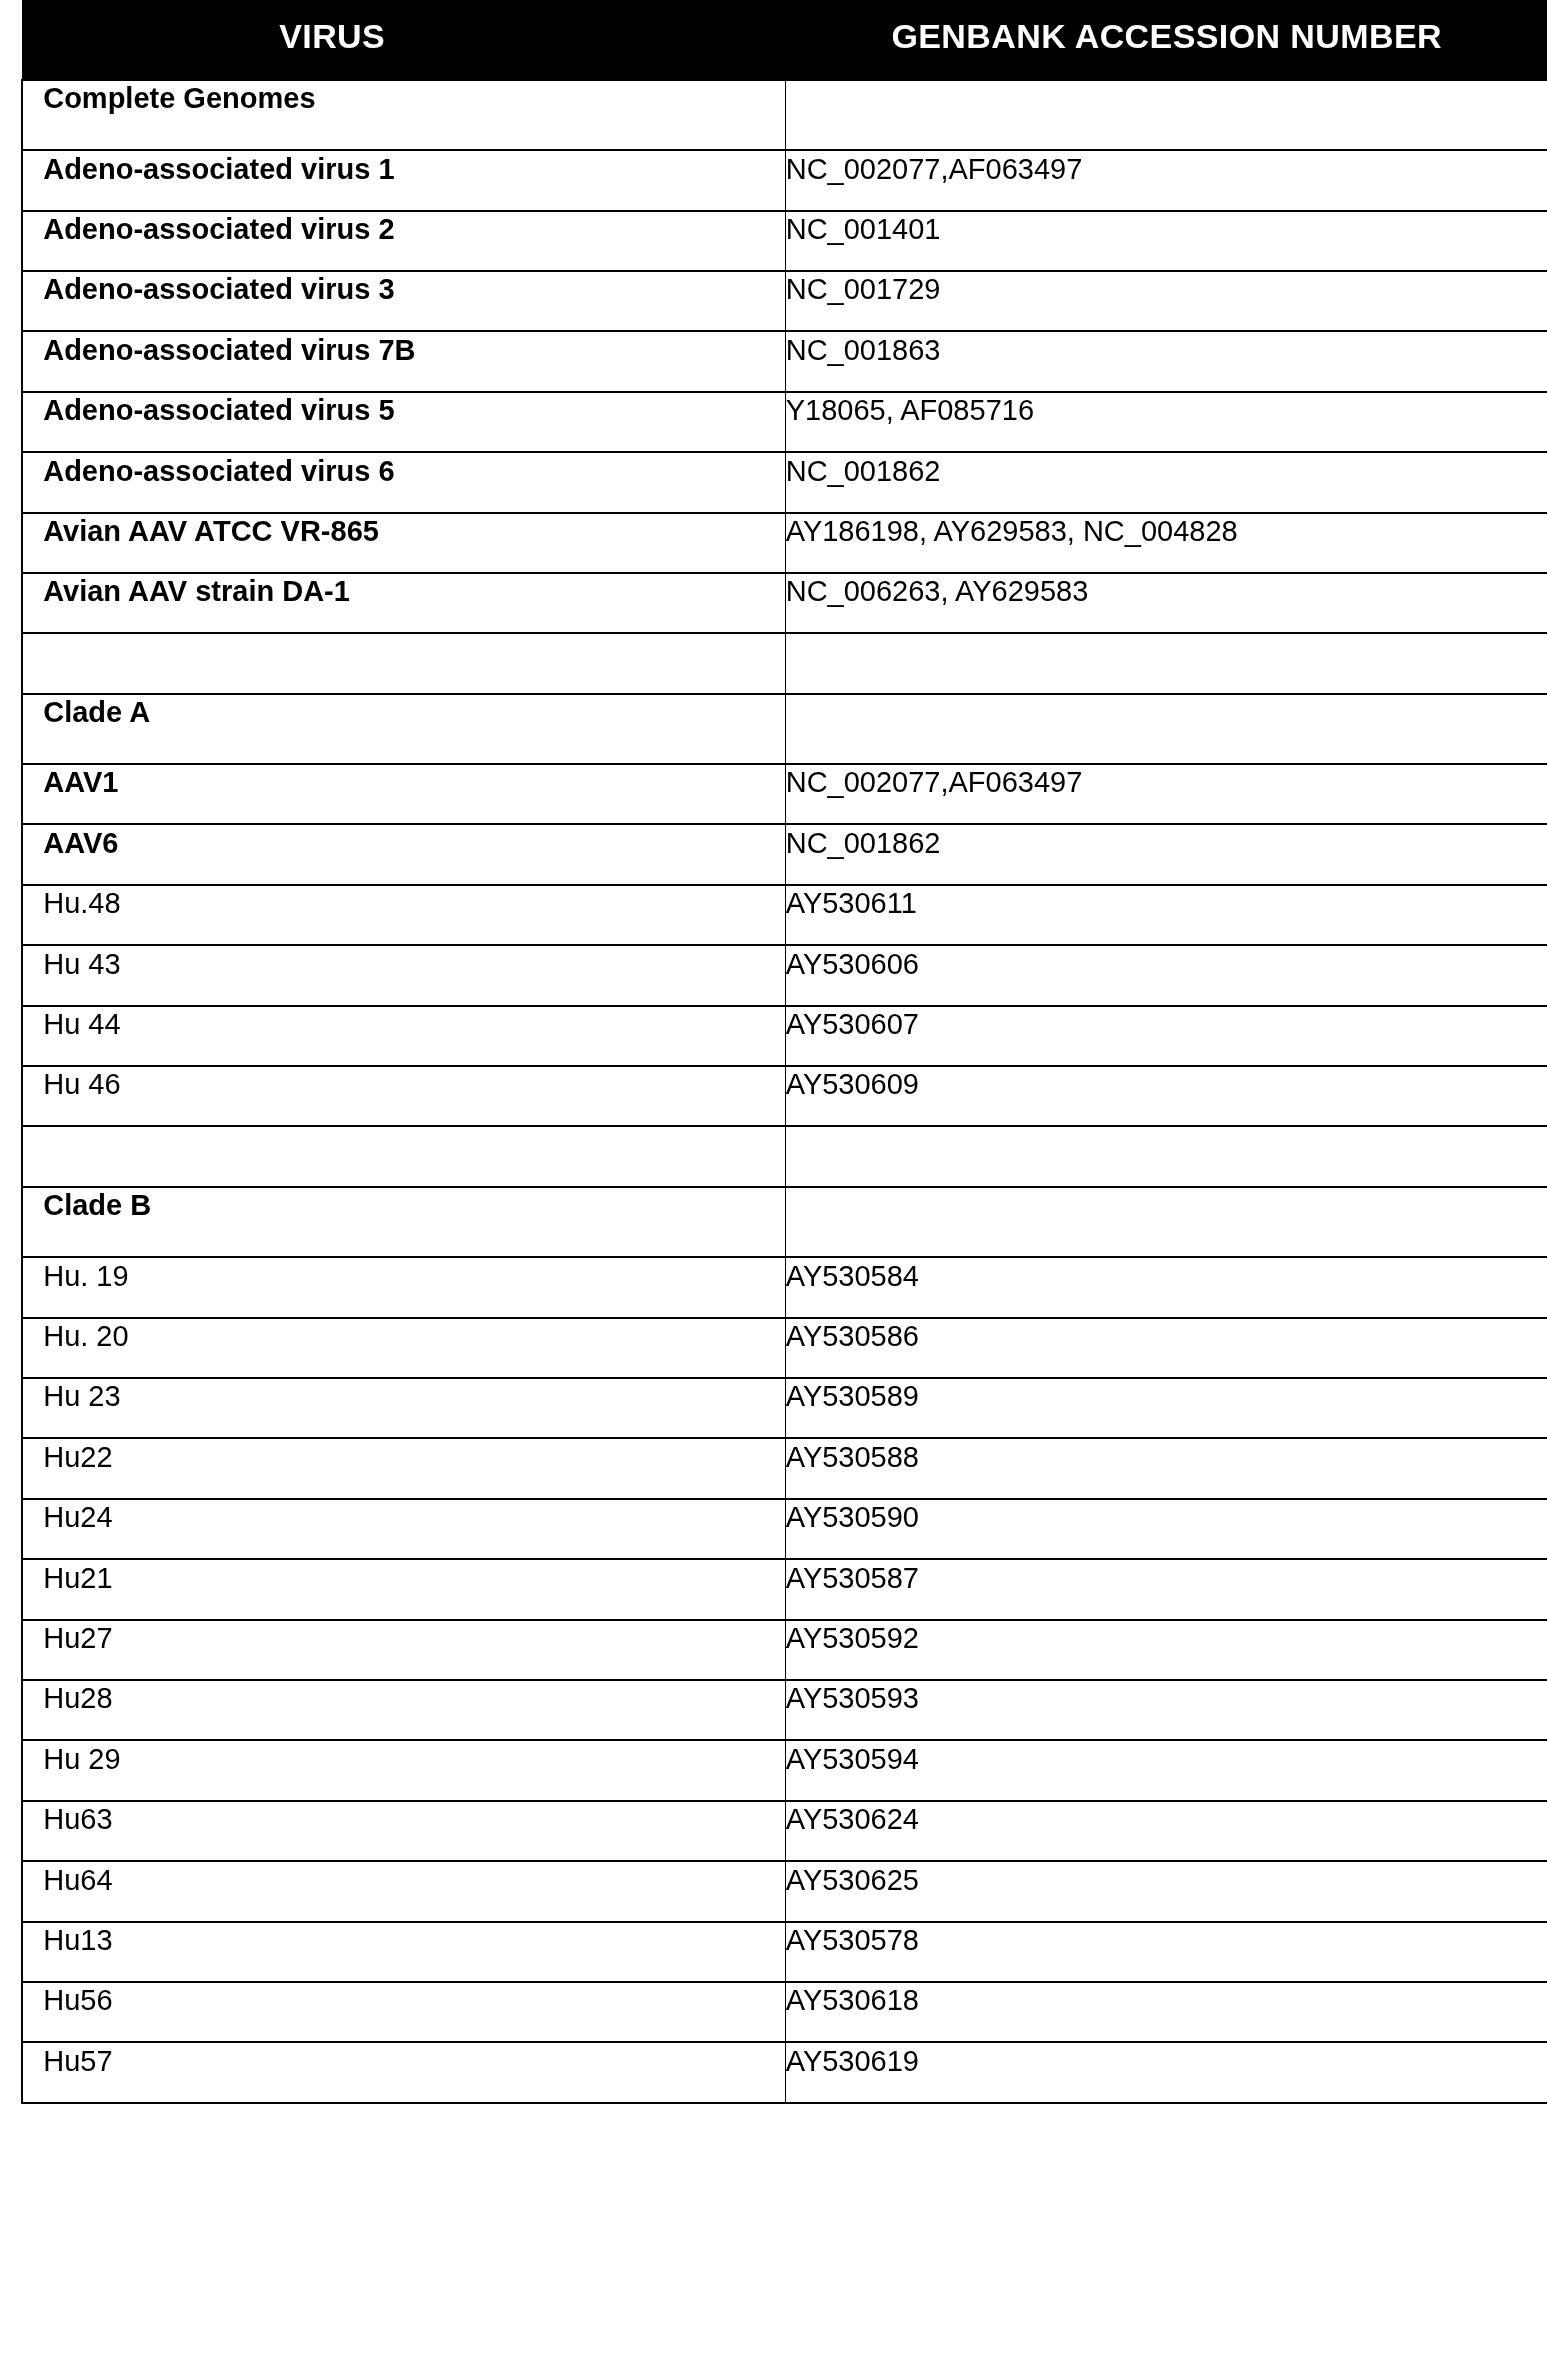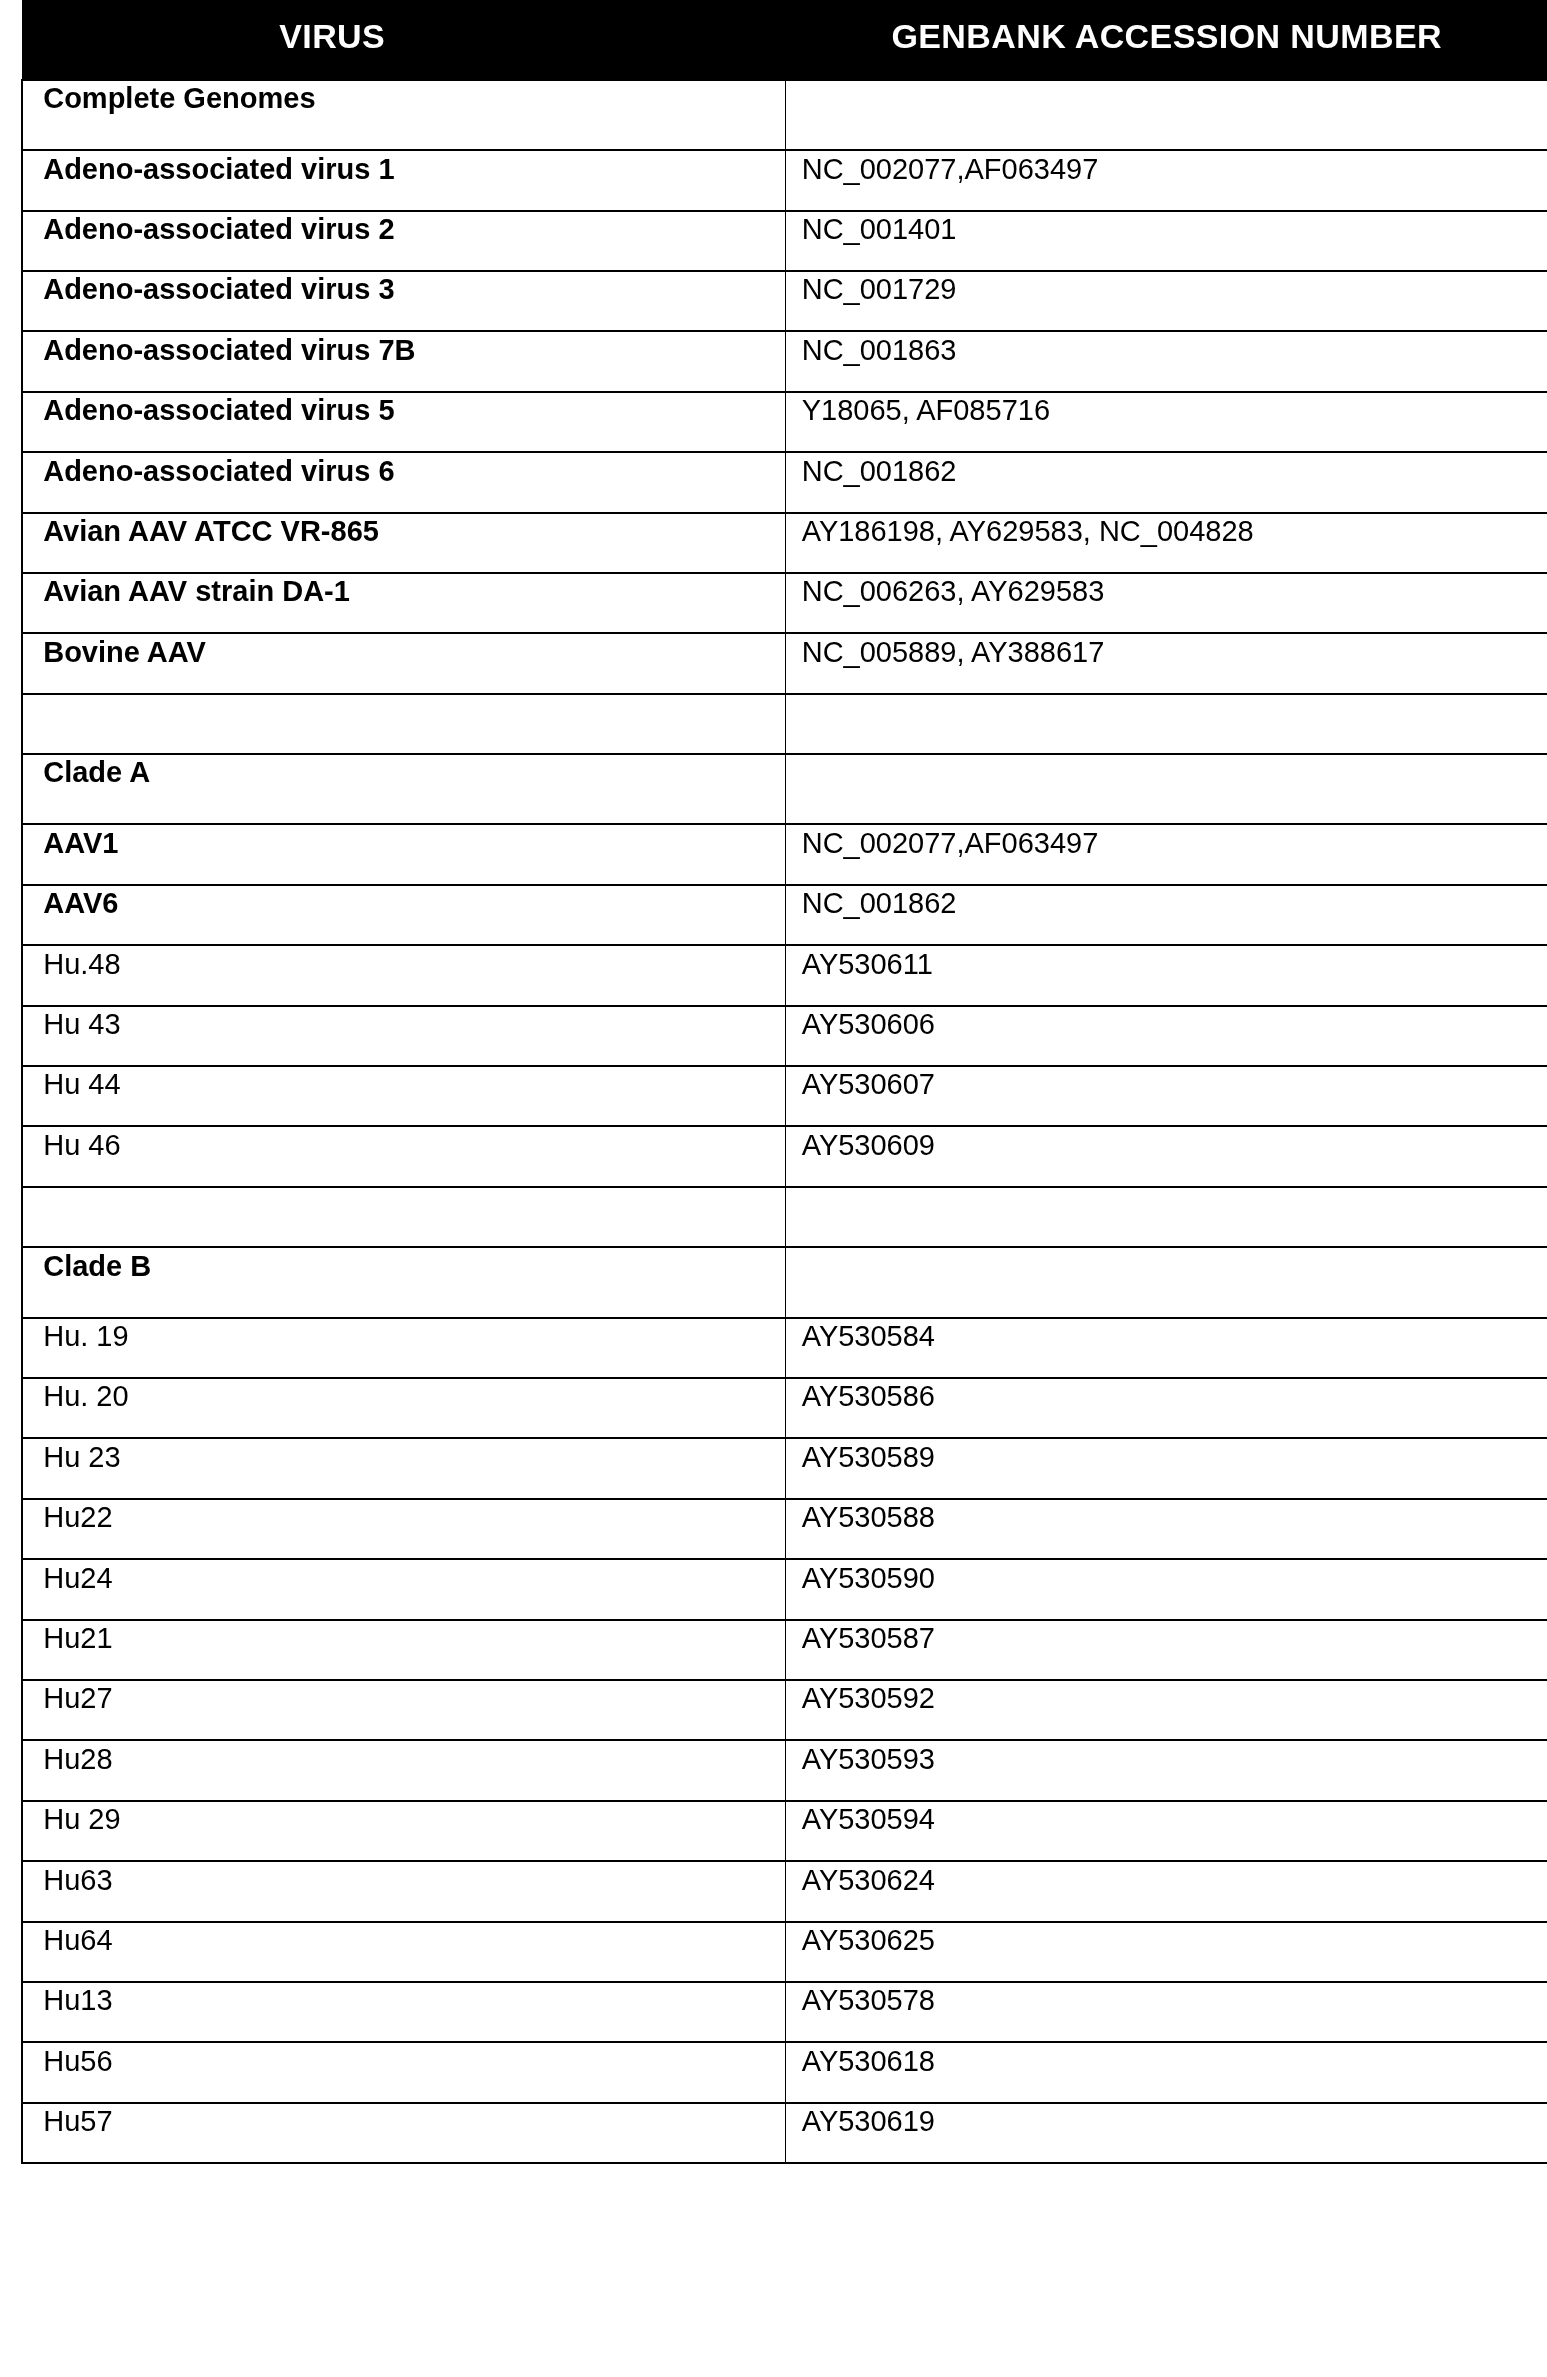--- a/index.html
+++ b/index.html
@@ -77,21 +77,21 @@
     vertical-align: top;
     font-family: "Liberation Sans", sans-serif;
     background: #ffffff;
   }
 
   tbody tr:first-child td {
     border-top: 2.5px solid #000000;
   }
 
   tbody td.virus-cell { border-right: 1.7px solid #000000; padding-left: 20px; }
-  tbody td.acc-cell   { border-left: 1.7px solid #000000; padding-left: 16px; }
+  tbody td.acc-cell   { border-left: 1.7px solid #000000; padding-left: 0; }
 
   tbody tr.bold-row td.virus-cell { font-weight: bold; }
   tbody tr.section-row td.virus-cell { font-weight: bold; }
   tbody tr.empty-row td { height: 50px; }
 
   tbody tr.tall-row td { height: 60px; }
 
   .cell-text {
     display: block;
     white-space: pre;
@@ -179,28 +179,20 @@
             </td>
           </tr>
           <tr class="bold-row">
             <td class="virus-cell">
               <span class="cell-text">Avian AAV strain DA-1</span>
             </td>
             <td class="acc-cell">
               <span class="cell-text">NC_006263, AY629583</span>
             </td>
           </tr>
-          <tr class="bold-row">
-            <td class="virus-cell">
-              <span class="cell-text">Bovine AAV</span>
-            </td>
-            <td class="acc-cell">
-              <span class="cell-text">NC_005889, AY388617</span>
-            </td>
-          </tr>
           <tr class="empty-row">
             <td class="virus-cell">
               <span class="cell-text"></span>
             </td>
             <td class="acc-cell">
               <span class="cell-text"></span>
             </td>
           </tr>
           <tr class="section-row tall-row">
             <td class="virus-cell">

